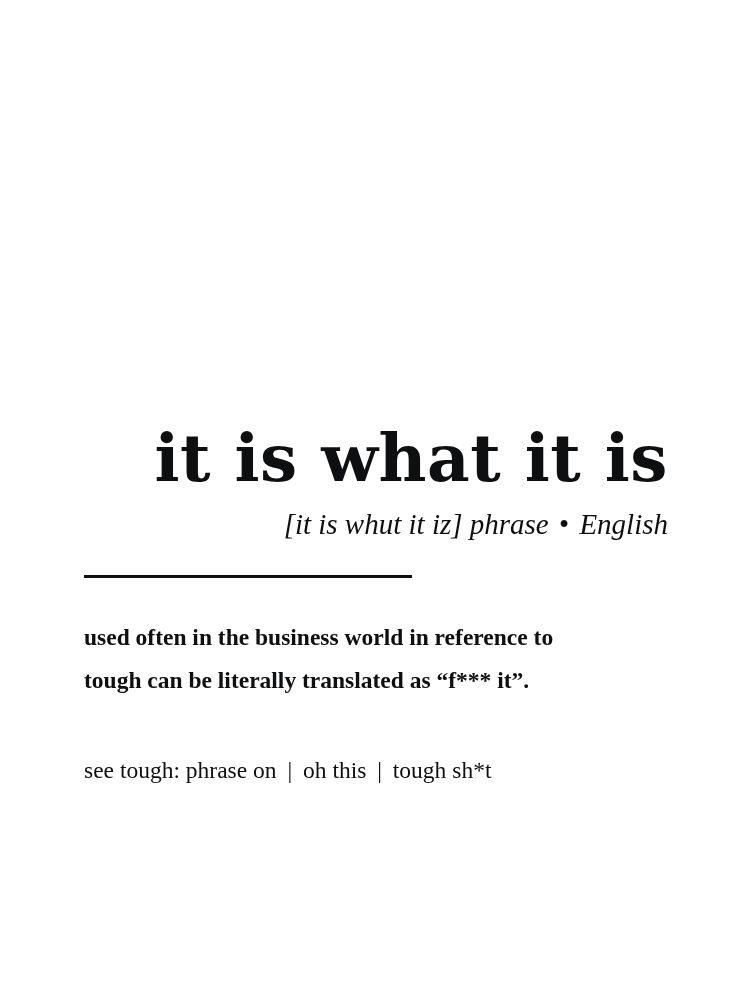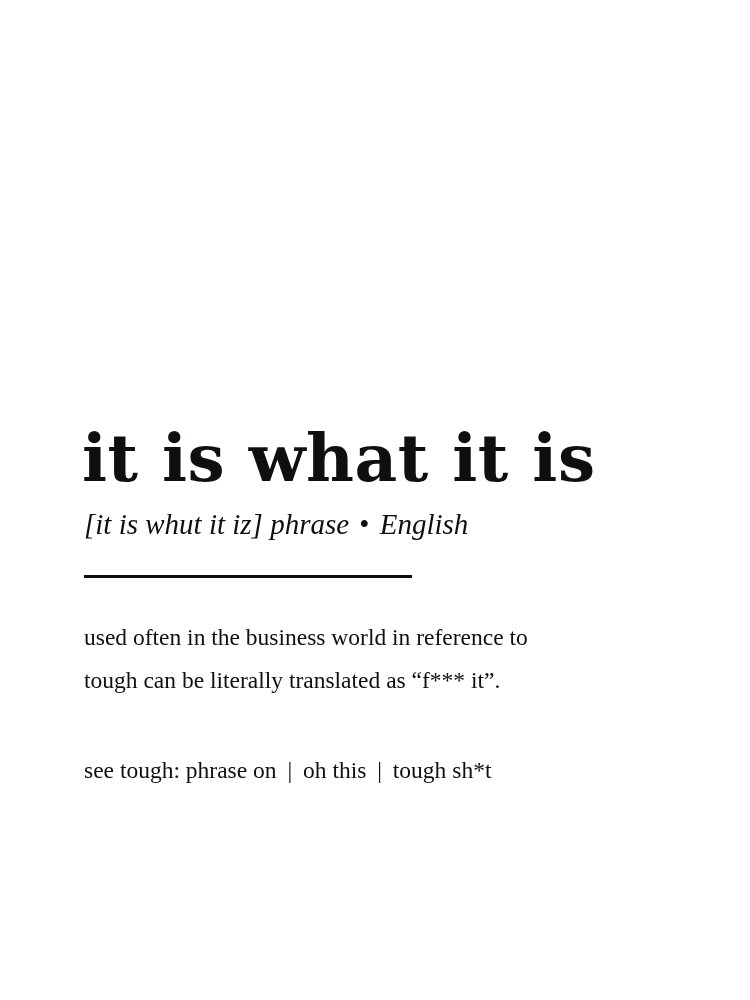--- a/index.html
+++ b/index.html
@@ -28,45 +28,48 @@
     top: 424px;
   }
   .headword {
     font-family: "DejaVu Serif", serif;
     font-weight: bold;
     font-size: 66px;
     line-height: 1.04;
     letter-spacing: 0.5px;
     margin: 0;
     white-space: nowrap;
+    text-align: right;
   }
   .pron-line {
     font-family: "Liberation Serif", serif;
     font-style: italic;
     font-size: 29px;
     line-height: 1.2;
     margin: 14px 0 0 2px;
     white-space: nowrap;
+    text-align: right;
   }
   .pron-line .dot {
     font-style: normal;
     padding: 0 3px;
   }
   .rule {
     width: 328px;
     height: 3px;
     background: #0d0f10;
     margin: 34px 0 0 2px;
   }
   .definition {
     font-family: "Liberation Serif", serif;
     font-size: 23.5px;
     line-height: 1.82;
     margin: 38px 0 0 2px;
     max-width: 590px;
+    font-weight: bold;
   }
   .definition p {
     margin: 0;
   }
   .see-also {
     font-family: "Liberation Serif", serif;
     font-size: 23.5px;
     line-height: 1.82;
     margin: 47px 0 0 2px;
     white-space: nowrap;

